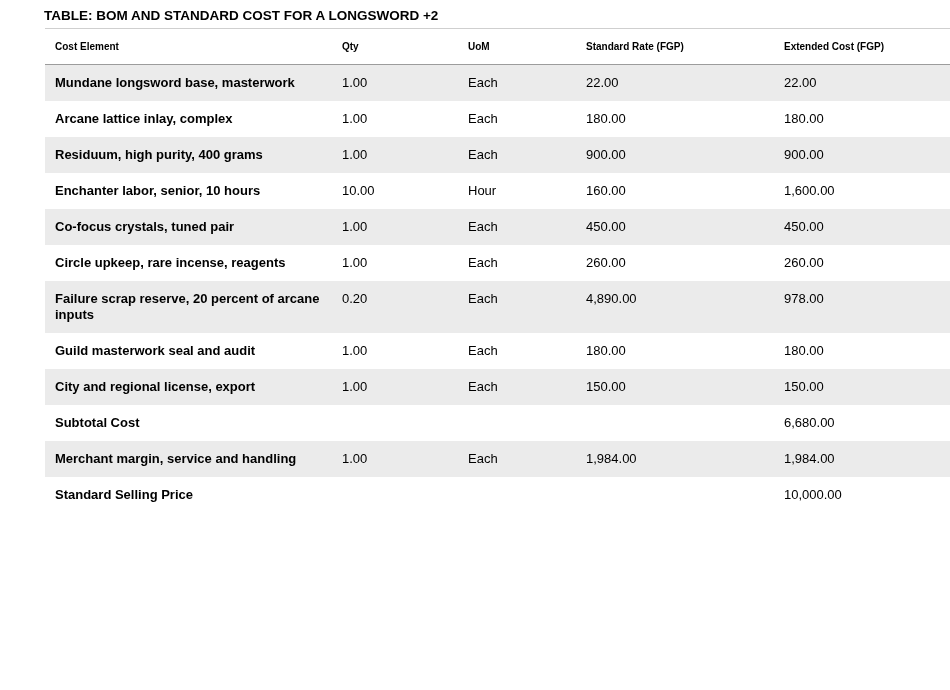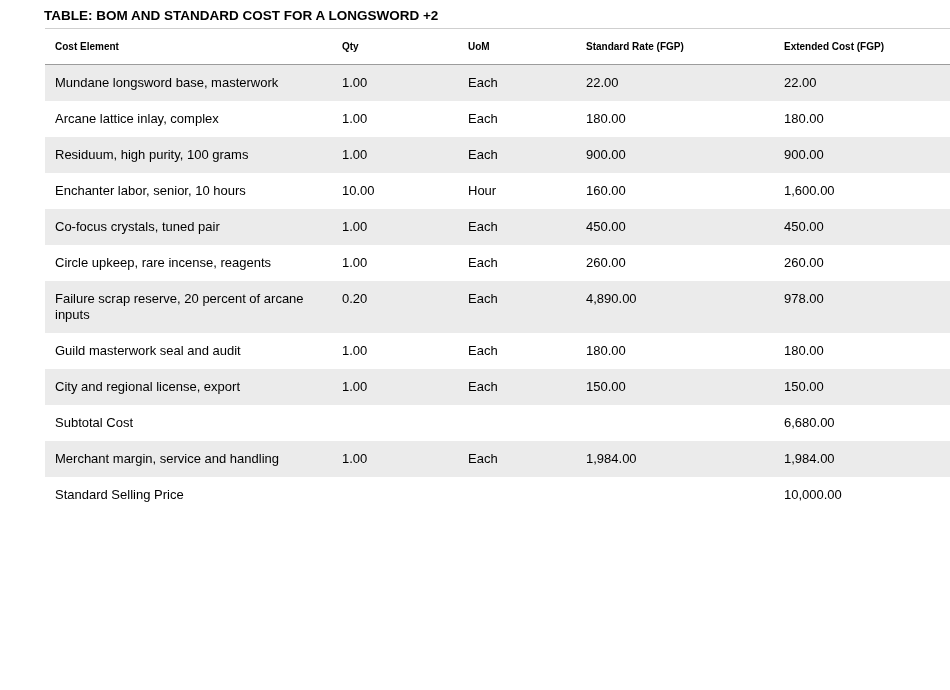--- a/index.html
+++ b/index.html
@@ -43,21 +43,21 @@
     white-space: nowrap;
     overflow: hidden;
   }
   table.bom td {
     font-size: 13px;
     padding: 10px 10px 10px 10px;
     line-height: 16px;
     vertical-align: top;
   }
   table.bom td.col-cost_element {
-    font-weight: normal;
+    font-weight: bold;
   }
   table.bom tbody tr:nth-child(odd) {
     background: #ebebeb;
   }
   table.bom tbody tr:nth-child(even) {
     background: #ffffff;
   }
 </style>
 </head>
 <body>
@@ -90,21 +90,21 @@
           <td class="col-extended_cost">22.00</td>
         </tr>
         <tr>
           <td class="col-cost_element">Arcane lattice inlay, complex</td>
           <td class="col-qty">1.00</td>
           <td class="col-uom">Each</td>
           <td class="col-standard_rate">180.00</td>
           <td class="col-extended_cost">180.00</td>
         </tr>
         <tr>
-          <td class="col-cost_element">Residuum, high purity, 100 grams</td>
+          <td class="col-cost_element">Residuum, high purity, 400 grams</td>
           <td class="col-qty">1.00</td>
           <td class="col-uom">Each</td>
           <td class="col-standard_rate">900.00</td>
           <td class="col-extended_cost">900.00</td>
         </tr>
         <tr>
           <td class="col-cost_element">Enchanter labor, senior, 10 hours</td>
           <td class="col-qty">10.00</td>
           <td class="col-uom">Hour</td>
           <td class="col-standard_rate">160.00</td>

